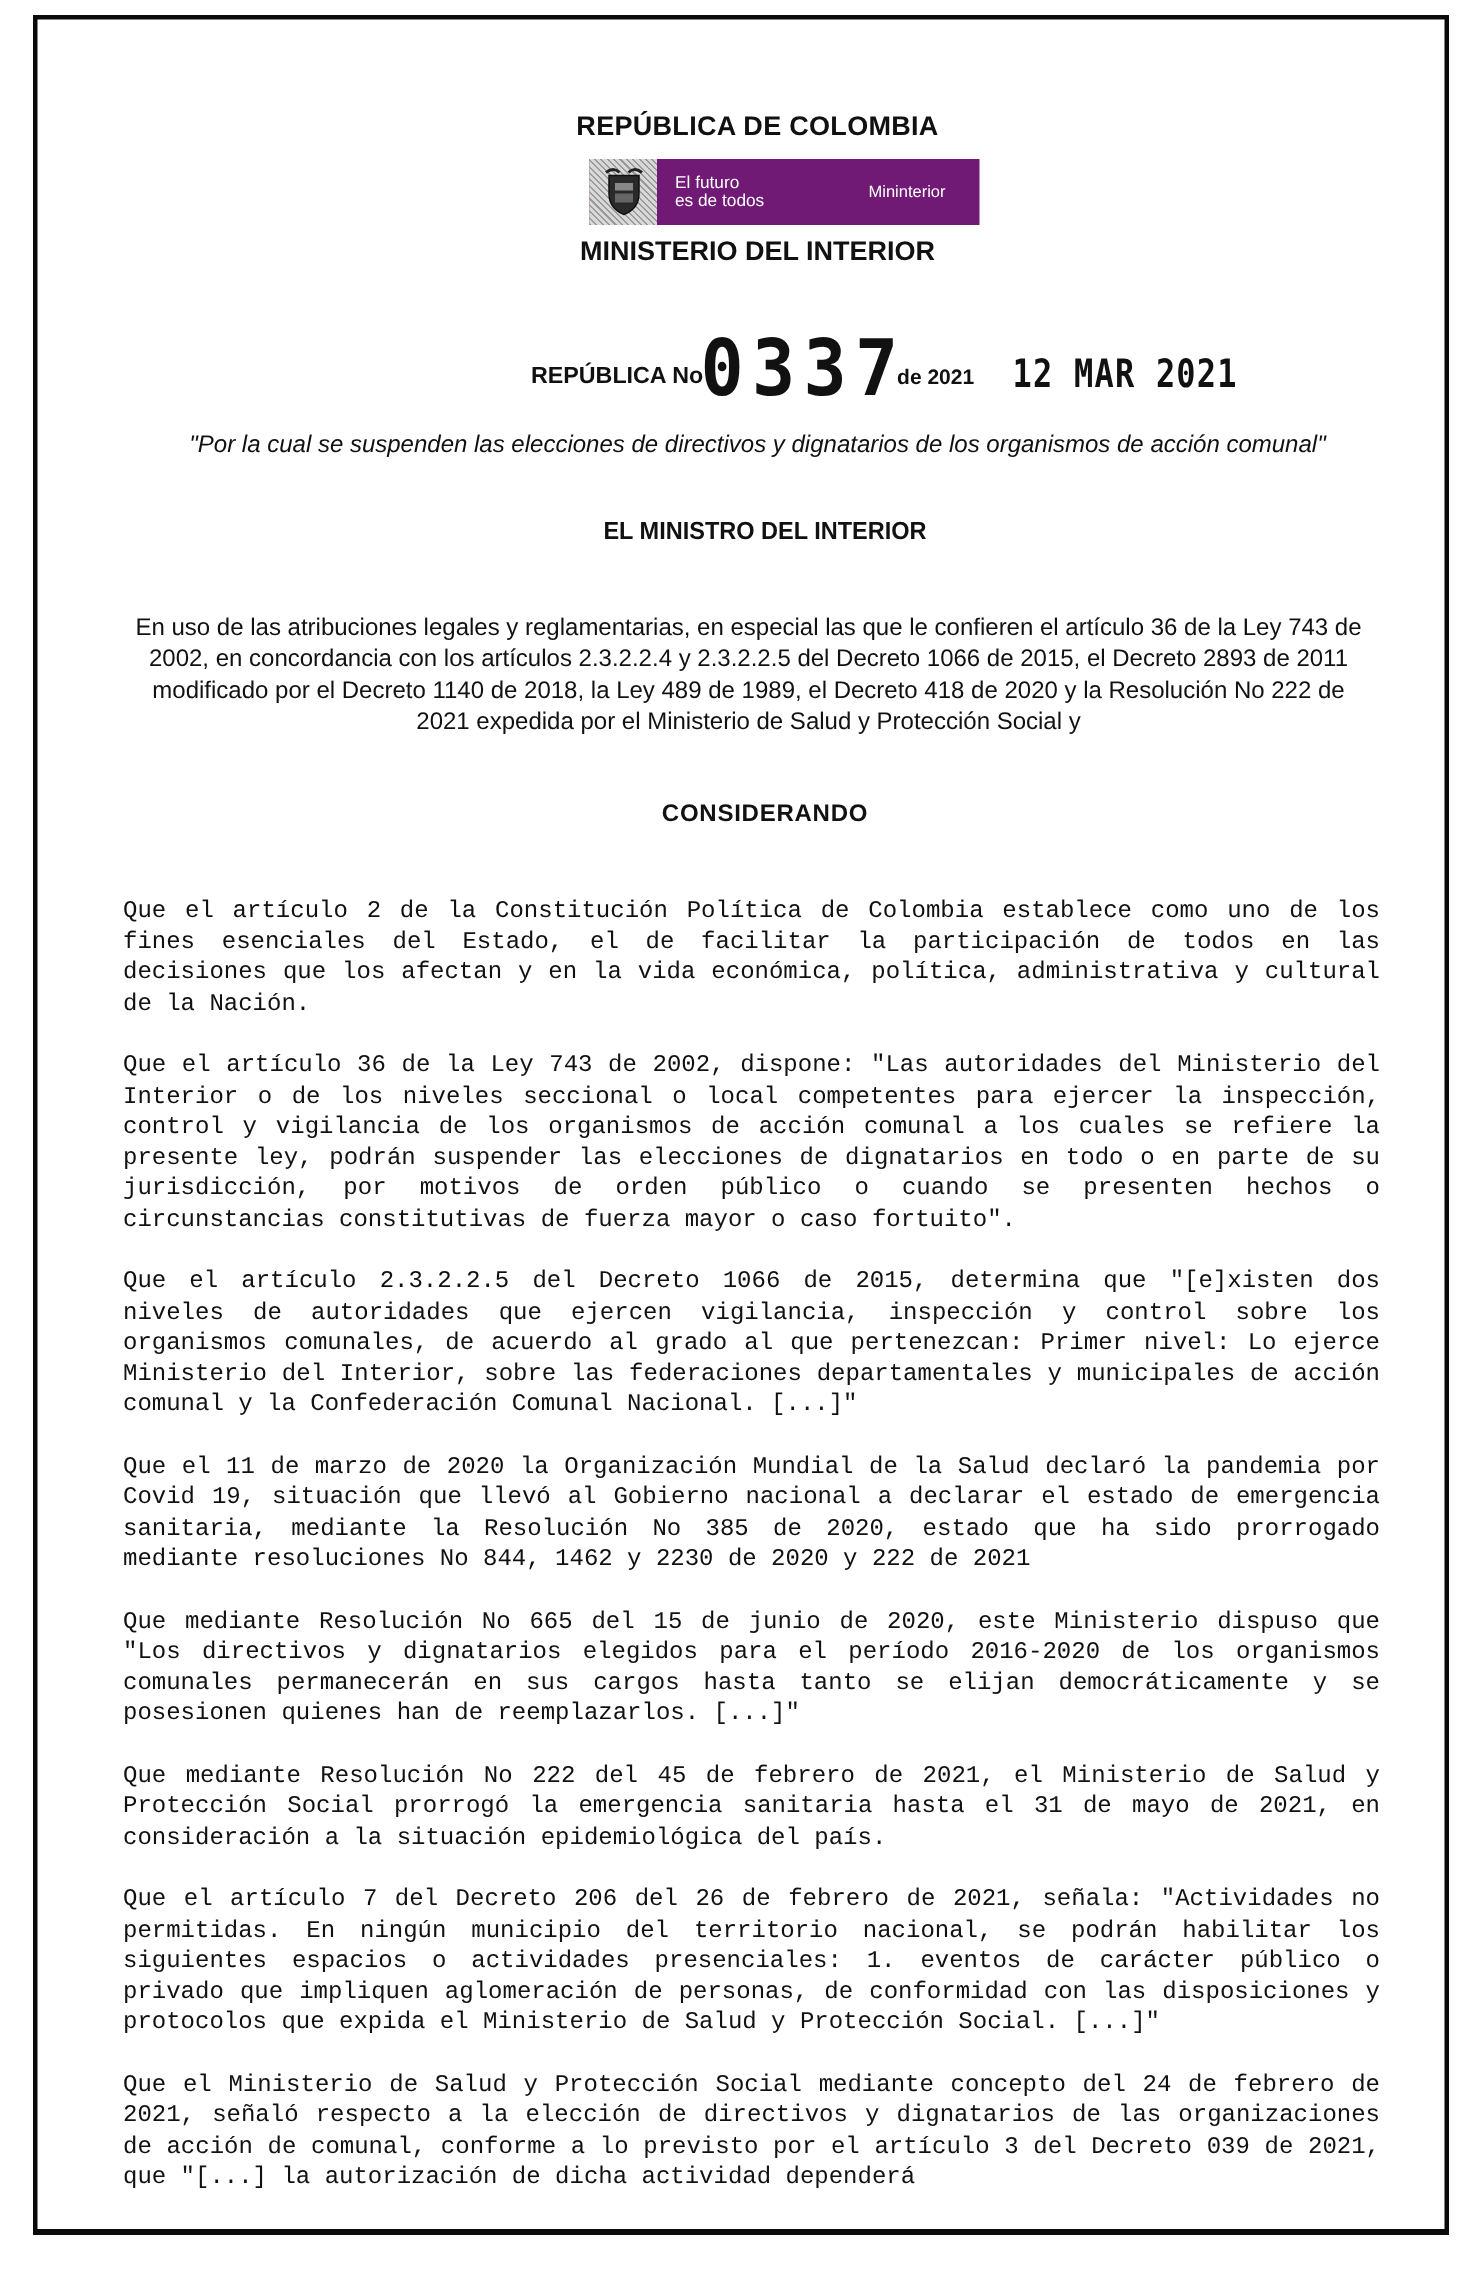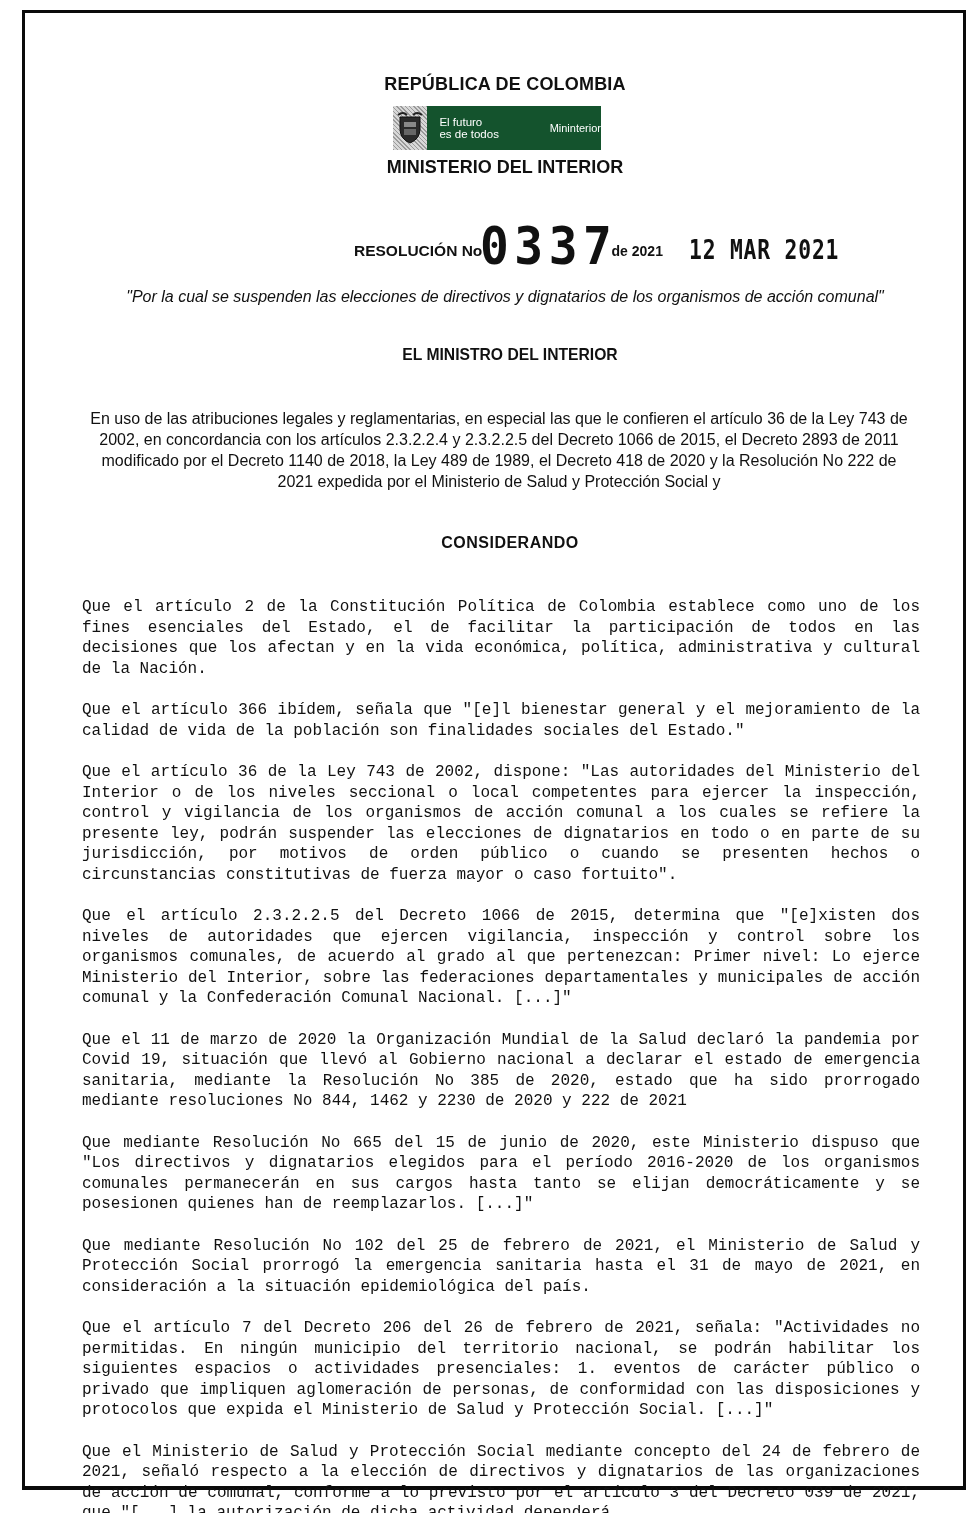--- a/index.html
+++ b/index.html
@@ -38,23 +38,23 @@
     top: 74px;
     text-align: center;
     font-weight: bold;
     font-size: 18px;
     letter-spacing: 0.2px;
   }
   .logo-box {
     position: absolute;
     left: 393px;
     top: 106px;
-    width: 208px;
+    width: 260px;
     height: 44px;
-    background: #14532d;
+    background: #701a75;
     display: flex;
     align-items: center;
   }
   .logo-shield {
     width: 45px;
     height: 44px;
     background:
       repeating-linear-gradient(45deg, #9a9a9a 0 1px, #d8d8d8 1px 3px);
     display: flex;
     align-items: center;
@@ -196,38 +196,37 @@
     <div class="logo-slogan">
       <div>El futuro</div>
       <div>es de todos</div>
     </div>
     <div class="logo-min">Mininterior</div>
   </div>
 
   <div class="ministerio">MINISTERIO DEL INTERIOR</div>
 
   <div class="resolucion-line">
-    <span class="res-label">RESOLUCIÓN No</span>
+    <span class="res-label">REPÚBLICA No</span>
     <span class="res-number">0337</span>
     <span class="res-de">de 2021</span>
     <span class="res-date">12 MAR 2021</span>
   </div>
 </div>
 
 <div class="subject">"Por la cual se suspenden las elecciones de directivos y dignatarios de los organismos de acción comunal"</div>
 
 <div class="minister-title">EL MINISTRO DEL INTERIOR</div>
 
 <div class="preamble">En uso de las atribuciones legales y reglamentarias, en especial las que le confieren el artículo 36 de la Ley 743 de 2002, en concordancia con los artículos 2.3.2.2.4 y 2.3.2.2.5 del Decreto 1066 de 2015, el Decreto 2893 de 2011 modificado por el Decreto 1140 de 2018, la Ley 489 de 1989, el Decreto 418 de 2020 y la Resolución No 222 de 2021 expedida por el Ministerio de Salud y Protección Social y</div>
 
 <div class="considerando">CONSIDERANDO</div>
 
 <div class="body-text">
   <p class="para">Que el artículo 2 de la Constitución Política de Colombia establece como uno de los fines esenciales del Estado, el de facilitar la participación de todos en las decisiones que los afectan y en la vida económica, política, administrativa y cultural de la Nación.</p>
-  <p class="para">Que el artículo 366 ibídem, señala que "[e]l bienestar general y el mejoramiento de la calidad de vida de la población son finalidades sociales del Estado."</p>
   <p class="para">Que el artículo 36 de la Ley 743 de 2002, dispone: "Las autoridades del Ministerio del Interior o de los niveles seccional o local competentes para ejercer la inspección, control y vigilancia de los organismos de acción comunal a los cuales se refiere la presente ley, podrán suspender las elecciones de dignatarios en todo o en parte de su jurisdicción, por motivos de orden público o cuando se presenten hechos o circunstancias constitutivas de fuerza mayor o caso fortuito".</p>
   <p class="para">Que el artículo 2.3.2.2.5 del Decreto 1066 de 2015, determina que "[e]xisten dos niveles de autoridades que ejercen vigilancia, inspección y control sobre los organismos comunales, de acuerdo al grado al que pertenezcan:  Primer nivel: Lo ejerce Ministerio del Interior, sobre las federaciones departamentales y municipales de acción comunal y la Confederación Comunal Nacional. [...]"</p>
   <p class="para">Que el 11 de marzo de 2020 la Organización Mundial de la Salud declaró la pandemia por Covid 19, situación que llevó al Gobierno nacional a declarar el estado de emergencia sanitaria, mediante la Resolución No 385 de 2020, estado que ha sido prorrogado mediante resoluciones No 844, 1462 y 2230 de 2020 y 222 de 2021</p>
   <p class="para">Que mediante Resolución No 665 del 15 de junio de 2020, este Ministerio dispuso que "Los directivos y dignatarios elegidos para el período 2016-2020 de los organismos comunales permanecerán en sus cargos hasta tanto se elijan democráticamente y se posesionen quienes han de reemplazarlos. [...]"</p>
-  <p class="para">Que mediante Resolución No 102 del 25 de febrero de 2021, el Ministerio de Salud y Protección Social prorrogó la emergencia sanitaria hasta el 31 de mayo de 2021, en consideración a la situación epidemiológica del país.</p>
+  <p class="para">Que mediante Resolución No 222 del 45 de febrero de 2021, el Ministerio de Salud y Protección Social prorrogó la emergencia sanitaria hasta el 31 de mayo de 2021, en consideración a la situación epidemiológica del país.</p>
   <p class="para">Que el artículo 7 del Decreto 206 del 26 de febrero de 2021, señala: "Actividades no permitidas. En ningún municipio del territorio nacional, se podrán habilitar los siguientes espacios o actividades presenciales: 1. eventos de carácter público o privado que impliquen aglomeración de personas, de conformidad con las disposiciones y protocolos que expida el Ministerio de Salud y Protección Social. [...]"</p>
   <p class="para">Que el Ministerio de Salud y Protección Social mediante concepto del 24 de febrero de 2021, señaló respecto a la elección de directivos y dignatarios de las organizaciones de acción de comunal, conforme a lo previsto por el artículo 3 del Decreto 039 de 2021, que "[...] la autorización de dicha actividad dependerá</p>
 </div>
 
 </body></html>

